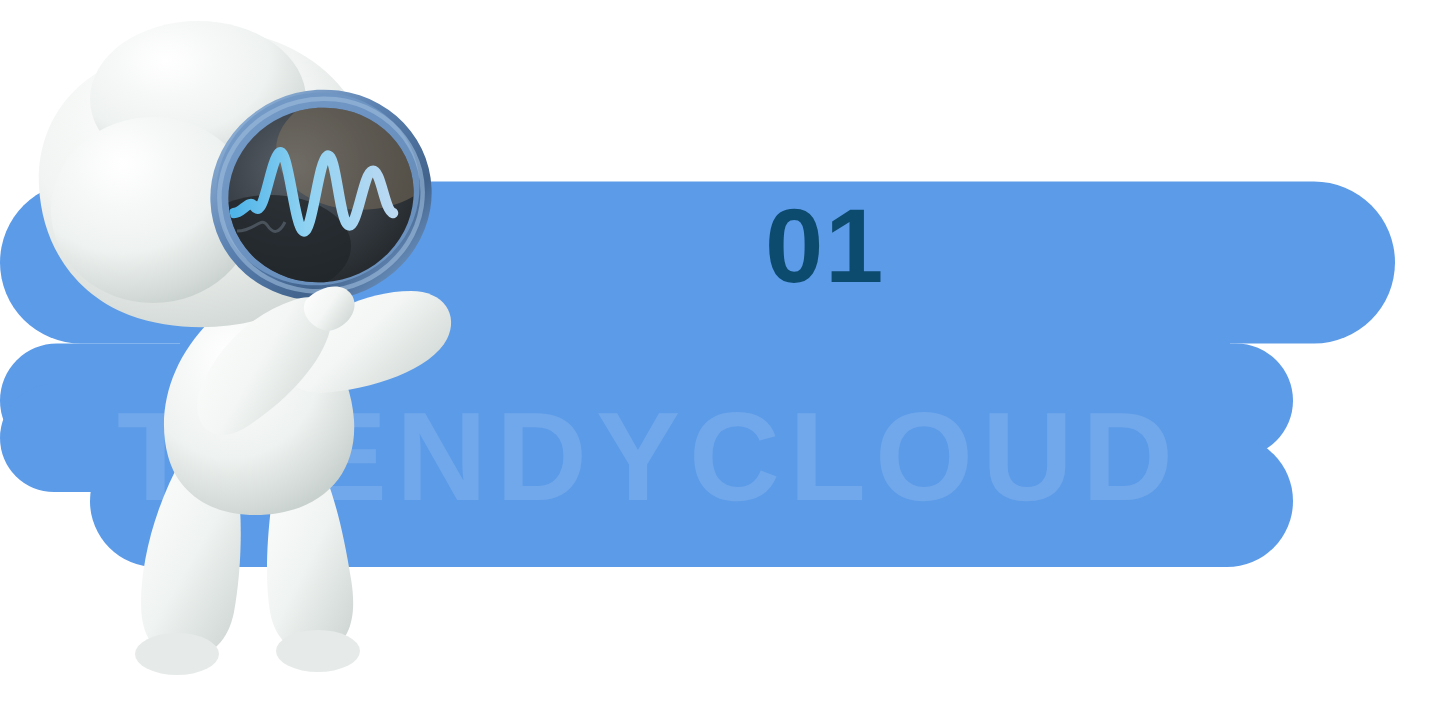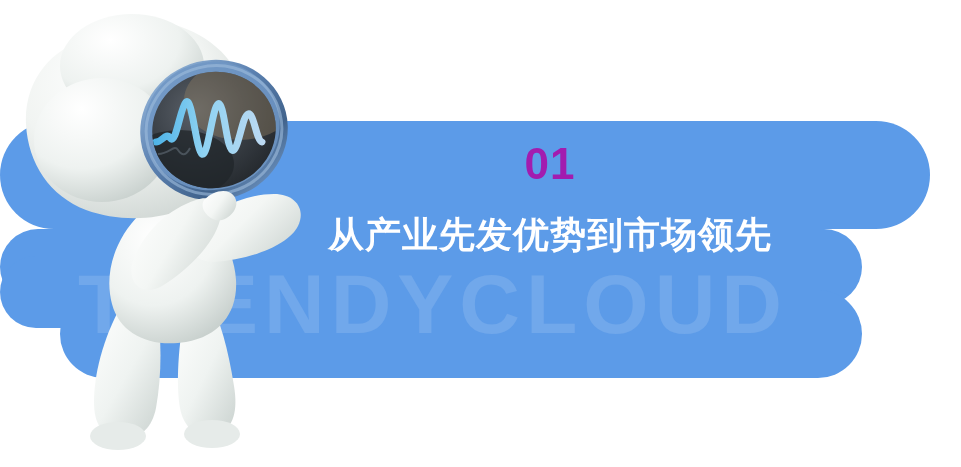--- a/index.html
+++ b/index.html
@@ -53,25 +53,25 @@
   
   #text-block {
     position: absolute;
     left: 260px;
     top: 126px;
     width: 580px;
     text-align: center;
     color: #ffffff;
   }
   #number-label {
-    font-size: 44px;
+    font-size: 70px;
     font-weight: 700;
     line-height: 76px;
     letter-spacing: 1px;
-    color: #a21caf;
+    color: #0c4a6e;
     margin: 0;
   }
   .headline {
     font-size: 36px;
     font-weight: 700;
     line-height: 50px;
     letter-spacing: 1px;
     color: #ffffff;
     white-space: nowrap;
     margin: 0;
@@ -108,21 +108,20 @@
 
         <rect x="120" y="150" width="700" height="210" fill="#5C9BE8"></rect>
       </g>
     </svg>
   </div>
 
   <div id="watermark">TRENDYCLOUD</div>
 
   <div id="text-block">
     <div id="number-label">01</div>
-    <div class="headline" id="headline-1">从产业先发优势到市场领先</div>
   </div>
 
   <div id="mascot">
     <svg width="360" height="460" viewBox="0 0 360 460">
       <defs>
         <radialGradient id="headGrad" cx="38%" cy="28%" r="78%">
           <stop offset="0%" stop-color="#FFFFFF"></stop>
           <stop offset="55%" stop-color="#F1F4F2"></stop>
           <stop offset="100%" stop-color="#CFD6D3"></stop>
         </radialGradient>

